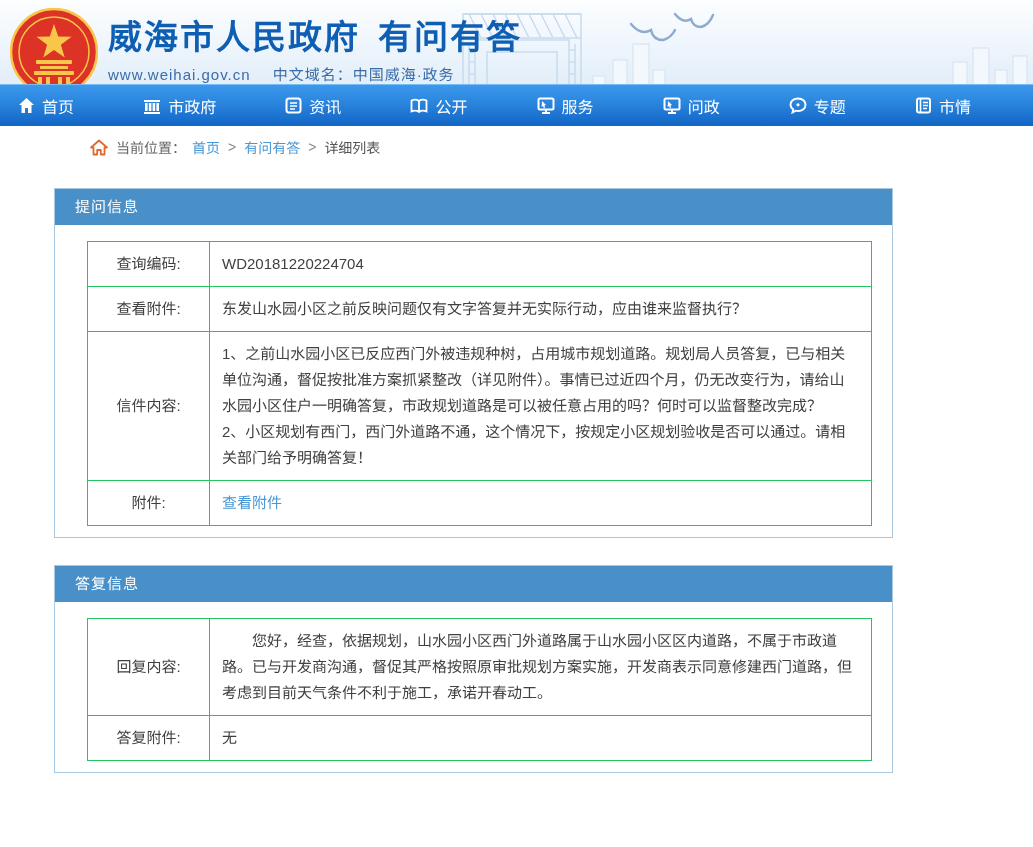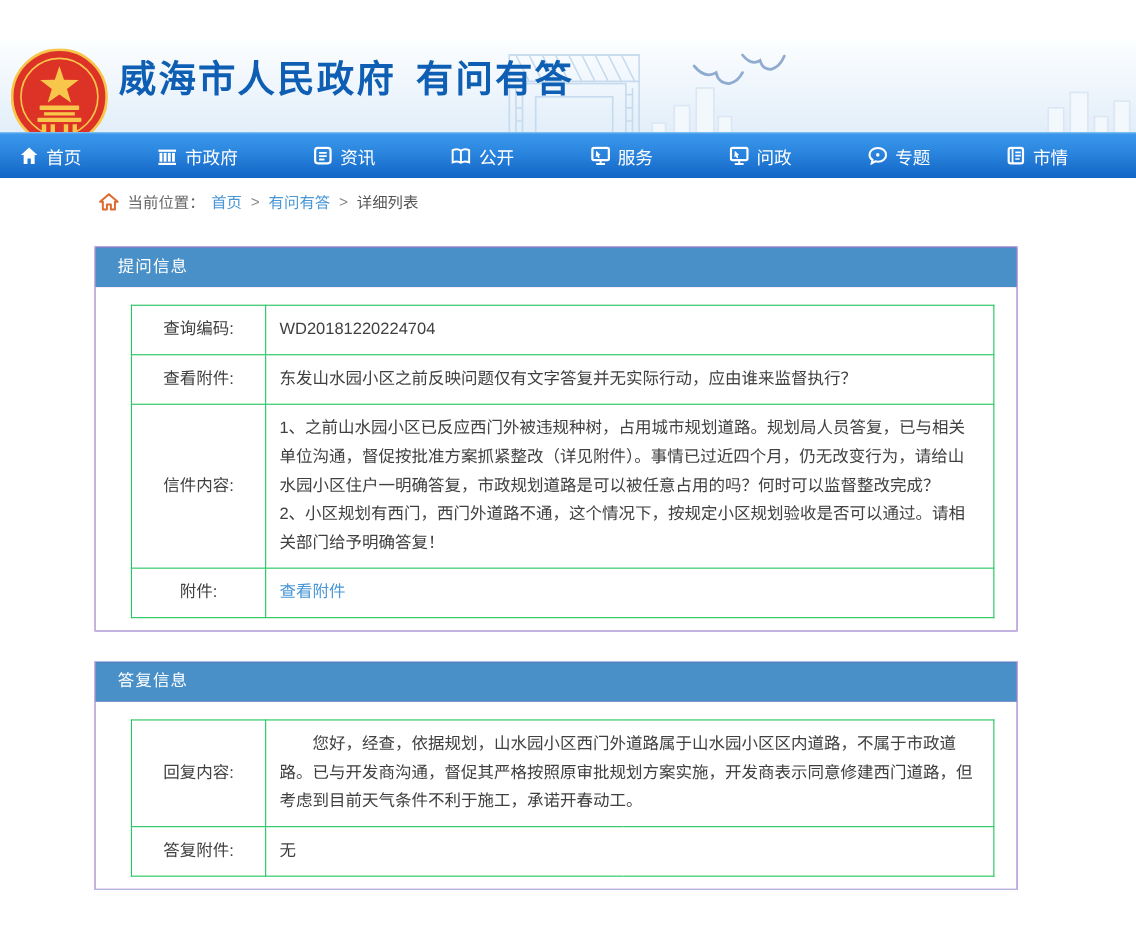--- a/index.html
+++ b/index.html
@@ -1,20 +1,20 @@
 <!DOCTYPE html>
 <html lang="zh-CN"><head>
 <meta charset="utf-8">
 <style>
   * { margin:0; padding:0; box-sizing:border-box; }
   html,body { width:1033px; background:#fff; font-family:"Liberation Sans","DejaVu Sans",sans-serif; }
   .page { width:1033px; height:847px; background:#fff; overflow:hidden; }
 
   
-  .site-header { position:relative; height:84px; background:linear-gradient(180deg,#fcfeff 0%,#eef5fc 55%,#e2eef9 100%); overflow:hidden;margin-top:36px; }
+  .site-header { position:relative; height:84px; background:linear-gradient(180deg,#fcfeff 0%,#eef5fc 55%,#e2eef9 100%); overflow:hidden; }
   .emblem { position:absolute; left:10px; top:8px; width:88px; height:88px; }
   .brand { position:absolute; left:108px; top:17px; }
   .brand-title { font-size:34px; font-weight:bold; color:#0e5fb4; letter-spacing:2px; line-height:40px; white-space:nowrap; }
   .brand-title .page-name { margin-left:18px; }
   .brand-sub { margin-top:6px; font-size:15px; color:#3a6da8; letter-spacing:1px; }
   .brand-sub .domain-note { margin-left:22px; }
   .header-deco { position:absolute; right:0; top:0; width:620px; height:106px; pointer-events:none; }
 
   
   .main-nav { height:42px; background:linear-gradient(180deg,#3b98ec 0%,#2a84dd 45%,#1165c5 100%); border-top:1px solid #79bcf4; display:flex; align-items:center; justify-content:space-between; padding:0 62px 0 18px; }
@@ -22,21 +22,21 @@
   .nav-item svg { display:block; }
 
   
   .breadcrumb-bar { height:42px; display:flex; align-items:center; padding-left:90px; font-size:14px; color:#666; background:#fff; }
   .breadcrumb-bar .crumb-home { margin-right:8px; display:flex; }
   .crumb-link { color:#4a97d6; text-decoration:none; margin:0 6px; cursor:pointer; }
   .crumb-sep { color:#888; margin:0 2px; }
   .crumb-current { color:#555; margin-left:6px; }
 
   
-  .panel { width:839px; margin:0 auto 0 86px; border:1px solid #a9c9e2; background:#a21caf; }
+  .panel { width:839px; margin:0 auto 0 54px; border:1px solid #a9c9e2; background:#7f1d1d; }
   .panel-q { margin-top:20px; }
   .panel-r { margin-top:27px; }
   .panel-header { height:36px; line-height:36px; background:#4a90c8; color:#fff; font-size:15px; padding-left:20px; letter-spacing:1px; }
   .panel-body { padding:16px 20px 11px 32px; background:#fff; }
 
   table.info { width:100%; border-collapse:collapse; table-layout:fixed; }
   table.info td { border:1px solid #22c55e; font-size:15px; color:#404040; padding:9px 12px; line-height:26px; vertical-align:middle; word-break:break-all; }
   td.lbl { width:120px; text-align:center; color:#555; }
   td.lbl-top { vertical-align:top; padding-top:12px; }
   .prewrap { white-space:pre-wrap; }
@@ -89,20 +89,21 @@
         <rect x="24" y="63" width="40" height="4" rx="1"></rect>
         <rect x="28" y="69" width="4" height="8"></rect>
           <rect x="36" y="69" width="4" height="8"></rect>
         <rect x="48" y="69" width="4" height="8"></rect>
           <rect x="56" y="69" width="4" height="8"></rect>
       </g>
     </svg>
 
     <div class="brand">
       <h1 class="brand-title"><span>威海市人民政府</span><span class="page-name">有问有答</span></h1>
+      <div class="brand-sub"><span>www.weihai.gov.cn</span><span class="domain-note">中文域名：中国威海·政务</span></div>
     </div>
   </header>
 
   <nav class="main-nav">
     <div class="nav-item">
       <svg width="17" height="17" viewBox="0 0 17 17">
           <path d="M8.5 1 L16 8 H13.5 V16 H10 V11 H7 V16 H3.5 V8 H1 Z" fill="#fff"></path>
         </svg>
       <span>首页</span>
     </div>

